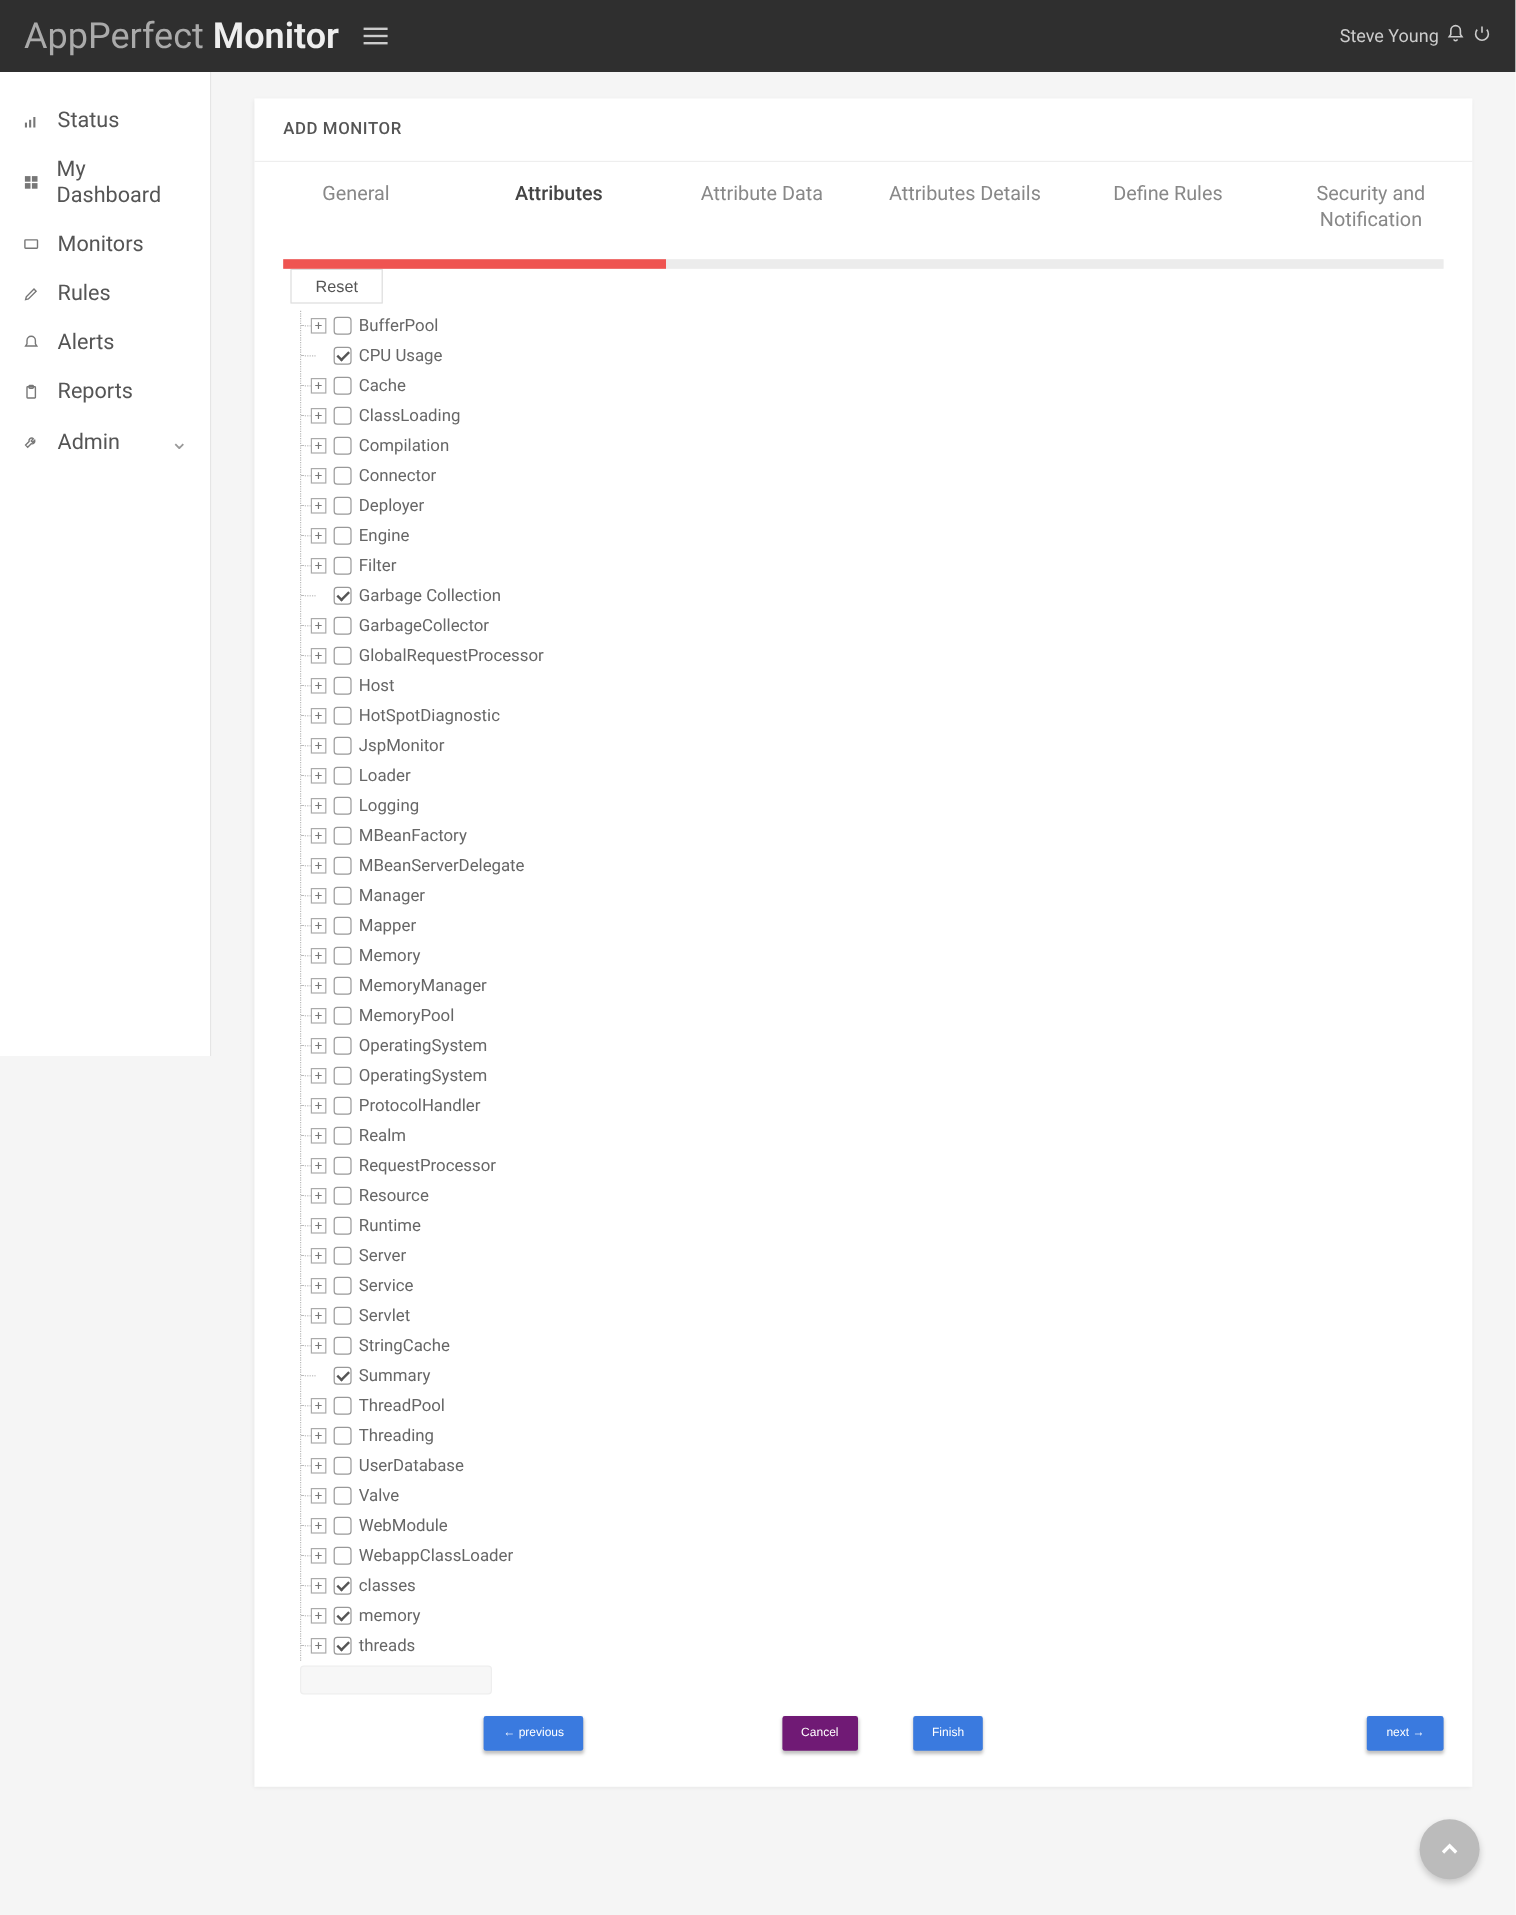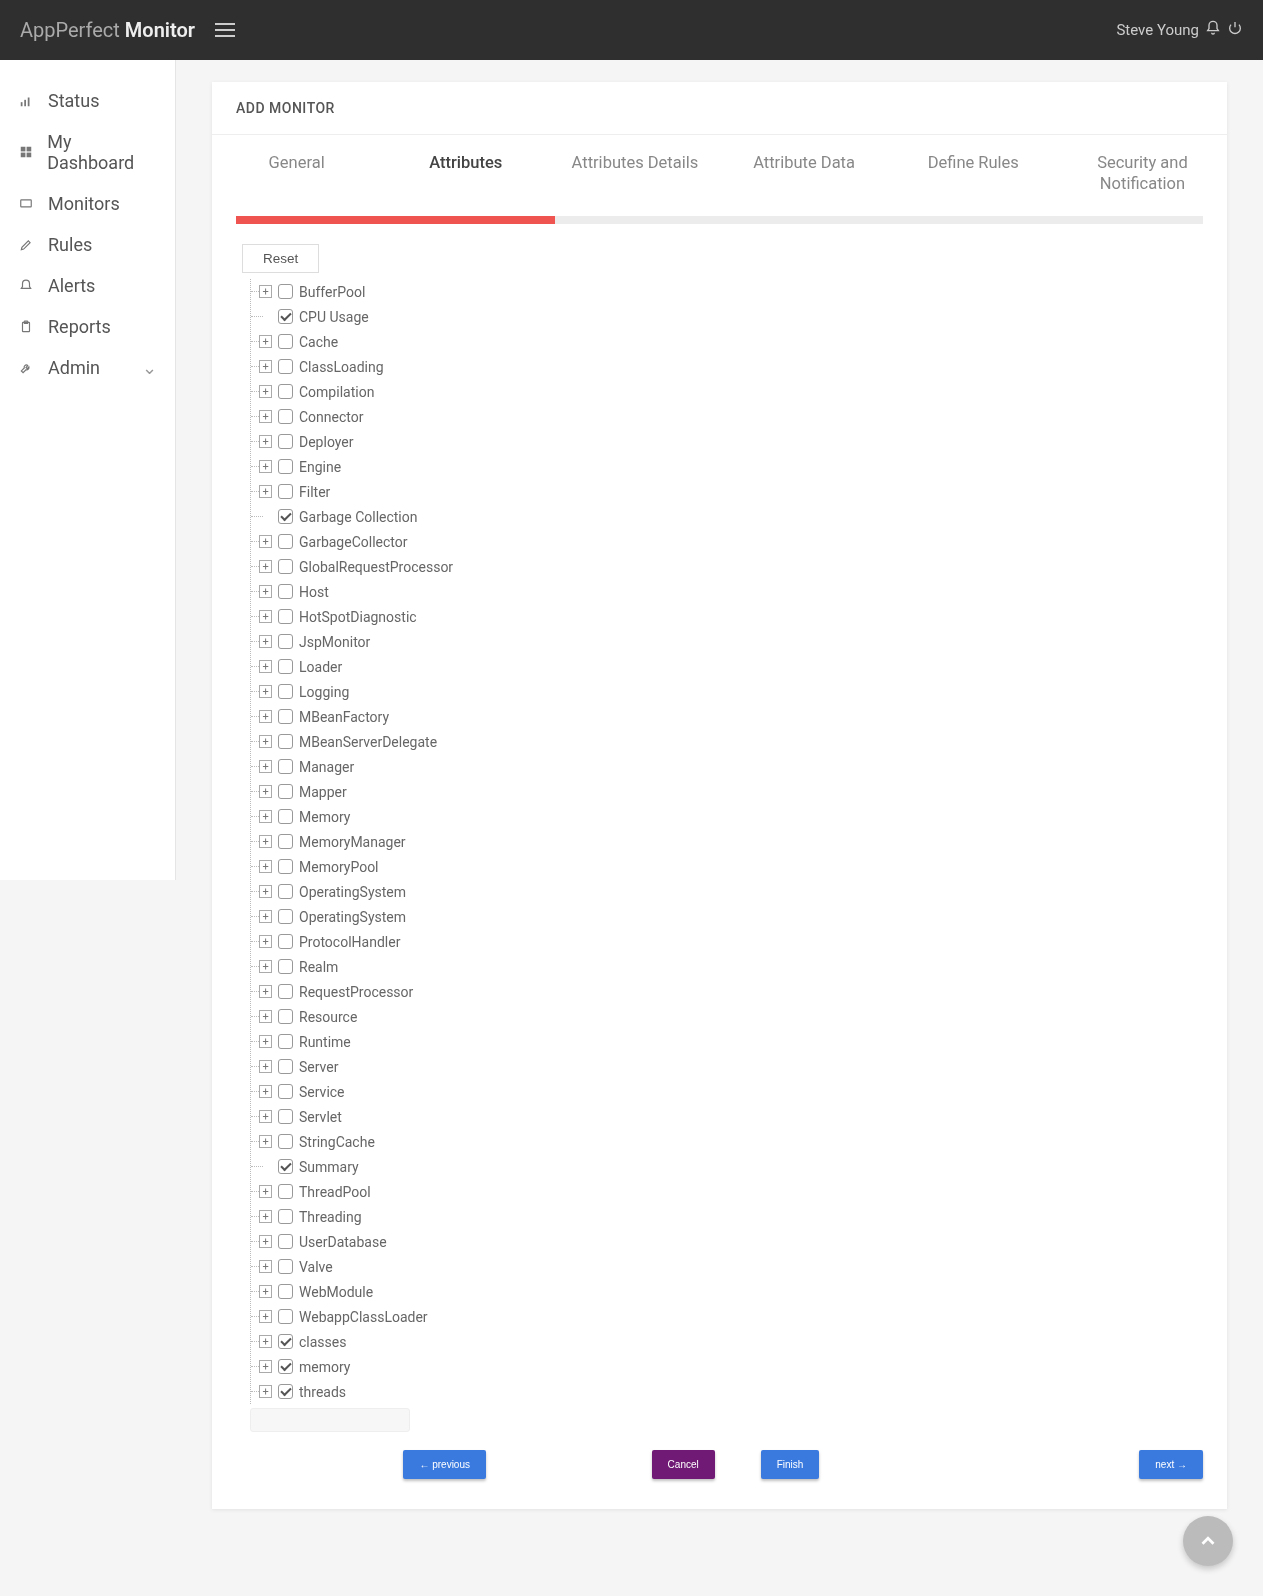--- a/index.html
+++ b/index.html
@@ -13,21 +13,21 @@
     position: relative;
   }
   .topbar {
     background: #2f2f2f;
     height: 60px;
     display: flex;
     align-items: center;
     padding: 0 20px;
     color: #ccc;
   }
-  .brand { font-size: 20px; }
+  .brand { font-size: 30px; }
   .brand .light { color: #aaa; font-weight: 400; }
   .brand .bold { color: #eee; font-weight: 600; }
   .hamburger-icon { margin-left: 20px; cursor: pointer; display: flex; flex-direction: column; gap: 4px; }
   .hamburger-icon span { display: block; width: 20px; height: 2px; background: #ccc; }
   .topbar-right { margin-left: auto; display: flex; align-items: center; gap: 6px; font-size: 15px; }
   .topbar-icon svg { stroke: #ccc; fill: none; }
   .layout { display: flex; height: calc(100% - 60px); }
   .sidebar {
     width: 176px;
     background: #fff;
@@ -75,21 +75,21 @@
   .progress-track {
     height: 8px;
     background: #ececec;
     margin: 0 24px;
     position: relative;
   }
   .progress-fill {
     position: absolute; left: 0; top: 0; bottom: 0;
     background: #ef5451;
   }
-  .panel-body { padding: 20px 24px 30px; border-radius: 12px; }
+  .panel-body { padding: 0 24px 30px; border-radius: 12px; }
   .reset-btn {
     border: 1px solid #ddd;
     background: #fff;
     padding: 6px 20px;
     font-size: 13.5px;
     color: #555;
     cursor: pointer;
     margin-left: 6px;
   }
   .tree {
@@ -282,22 +282,22 @@
         <span class="side-chevron">⌄</span>
       </div>
     </div>
 
   <div class="content-wrap">
     <div class="panel">
       <div class="panel-header">ADD MONITOR</div>
       <div class="tabs" id="tabs">
           <div class="tab">General</div>
           <div class="tab active">Attributes</div>
+          <div class="tab">Attribute Data</div>
           <div class="tab">Attributes Details</div>
-          <div class="tab">Attribute Data</div>
           <div class="tab">Define Rules</div>
           <div class="tab">Security and Notification</div>
         </div>
       <div class="progress-track">
         <div class="progress-fill" id="progress-fill" style="width: 33%;"></div>
       </div>
       <div class="panel-body">
         <button class="reset-btn">Reset</button>
         <div class="tree" id="tree">
             <div class="tree-row">

